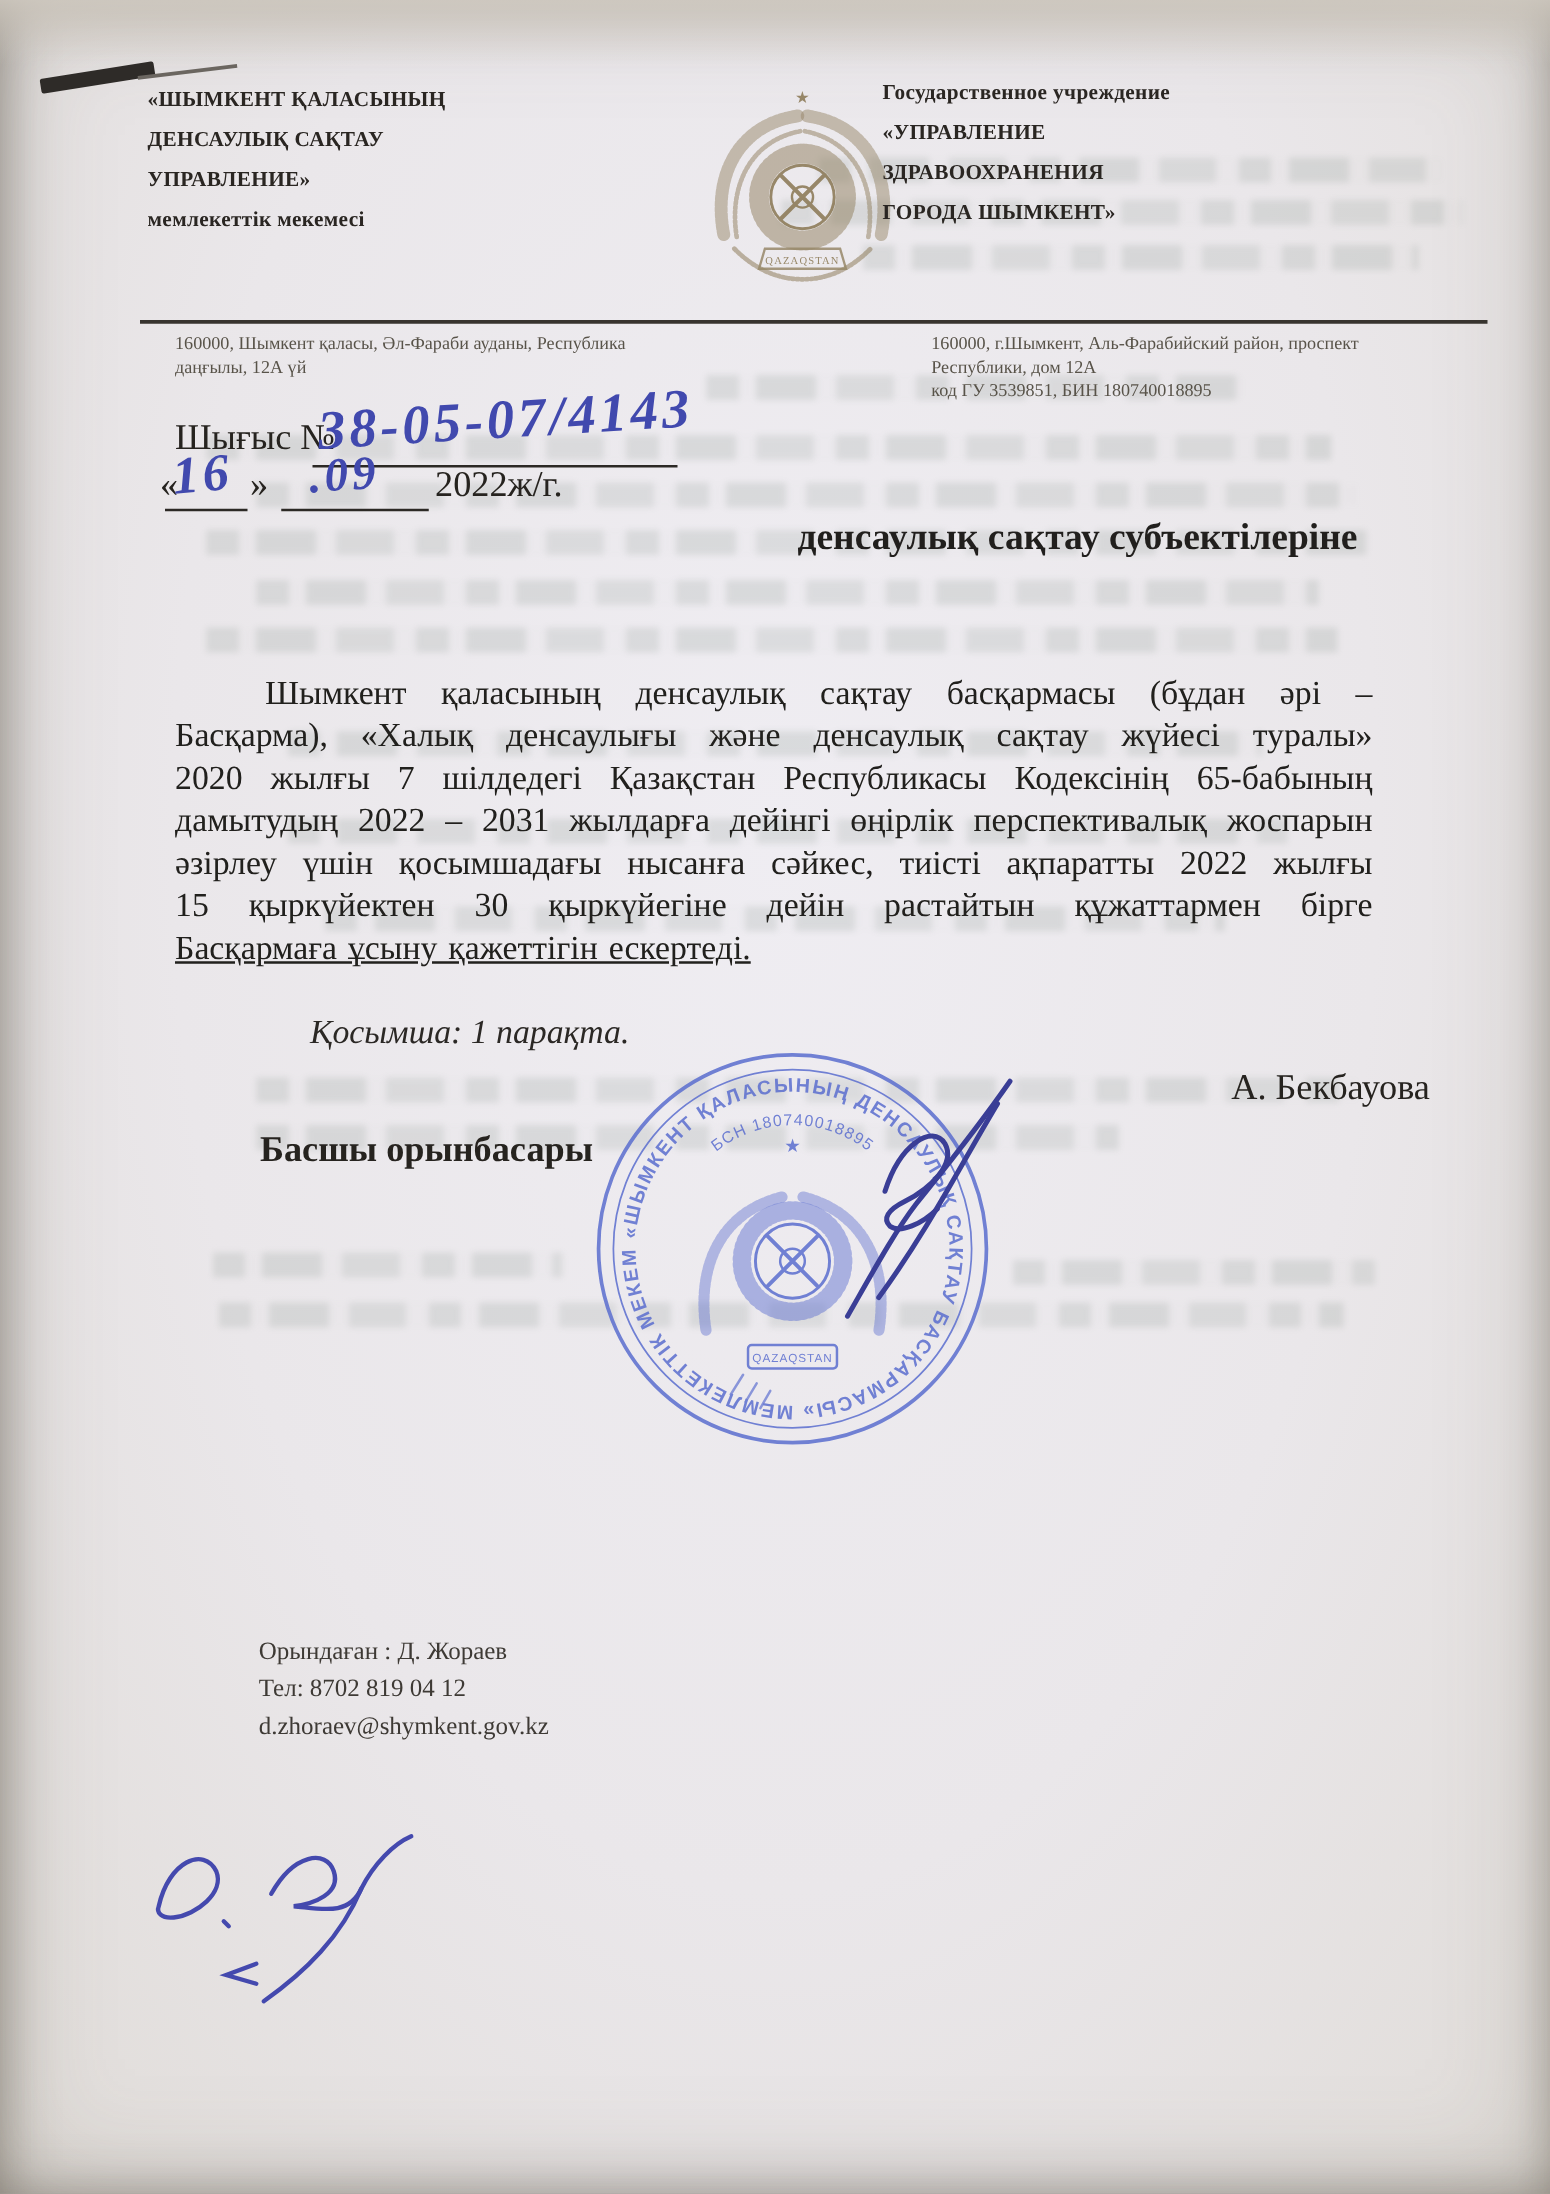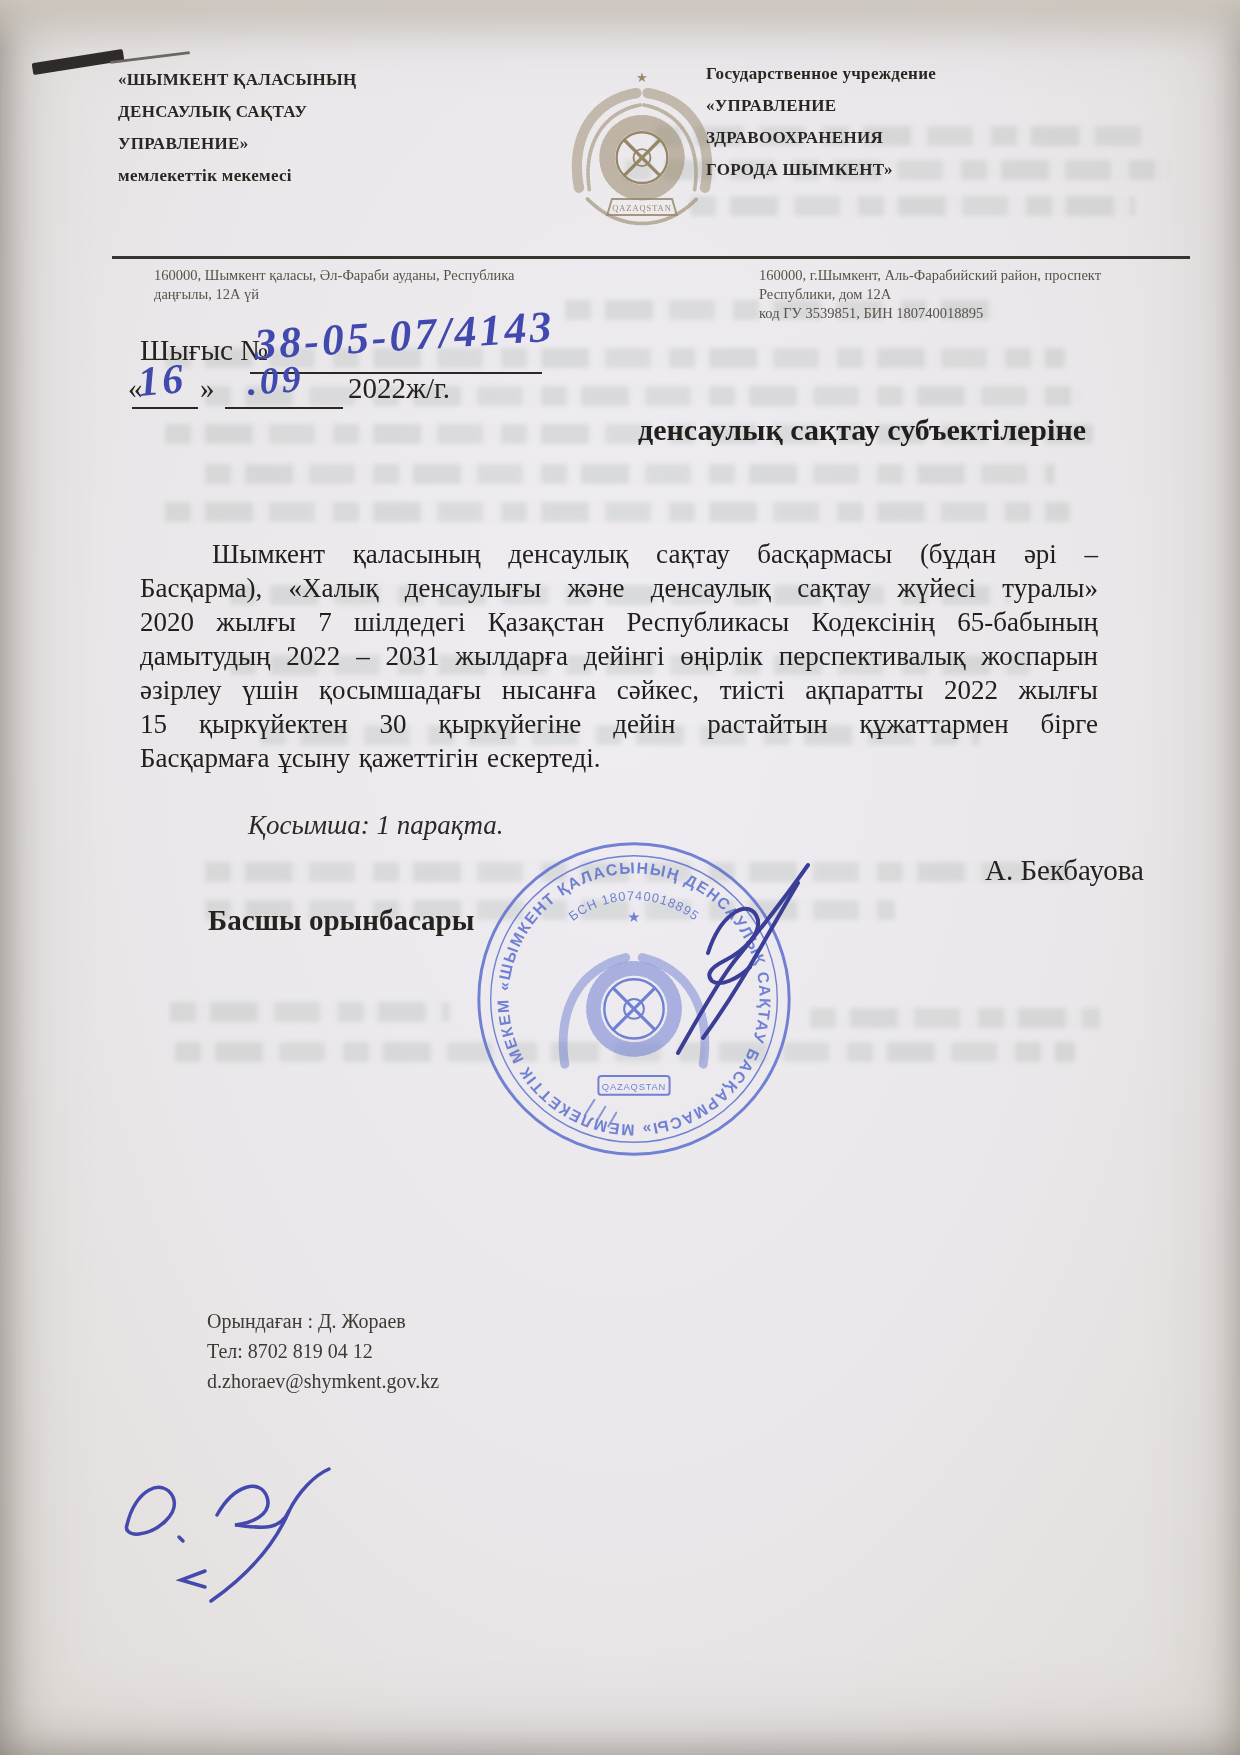--- a/index.html
+++ b/index.html
@@ -27,39 +27,39 @@
       rgba(118,134,124,.50) 104px 150px, rgba(118,134,124,.05) 150px 168px);}
   .corner{position:absolute;left:32px;top:56px;width:92px;height:12px;background:#2e2b28;
     border-radius:2px;transform:rotate(-9deg);z-index:2;}
   .corner2{position:absolute;left:110px;top:56px;width:80px;height:3px;background:#6b6660;
     transform:rotate(-7deg);z-index:2;}
   .org{position:absolute;text-align:left;font-weight:bold;font-size:17px;line-height:32px;
     color:#2a2622;z-index:2;letter-spacing:.3px;}
   .org-left{left:118px;top:64px;width:392px;}
   .org-right{left:706px;top:58px;width:436px;}
   .rule{position:absolute;left:112px;top:256px;width:1078px;height:2.5px;background:#38342f;z-index:2;}
-  .addr{position:absolute;font-size:14.5px;line-height:19px;color:#585349;z-index:2;margin-left:14px;}
+  .addr{position:absolute;font-size:14.5px;line-height:19px;color:#585349;z-index:2;}
   .addr-left{left:140px;top:266px;width:480px;}
   .addr-right{left:745px;top:266px;width:430px;}
   .out-label{position:absolute;left:140px;top:334px;font-size:29px;z-index:2;}
   .hline{position:absolute;height:2px;background:#2c2925;z-index:2;}
   .hand{position:absolute;z-index:3;color:#4149ae;font-style:italic;font-weight:bold;
     font-family:"Liberation Serif","DejaVu Serif",serif;letter-spacing:3px;white-space:nowrap;}
   .out-number{left:254px;top:310px;font-size:44px;transform:rotate(-3.5deg);}
   .quote{position:absolute;font-size:29px;z-index:2;}
   .day{left:138px;top:356px;font-size:42px;transform:rotate(-5deg);}
   .month{left:247px;top:358px;font-size:38px;transform:rotate(-4deg);}
   .year{position:absolute;left:348px;top:372px;font-size:29px;z-index:2;}
   .recipient{position:absolute;left:555px;top:410px;width:614px;text-align:center;
     font-weight:bold;font-size:30px;line-height:39px;color:#211f1d;z-index:2;}
   .bodytext{position:absolute;left:140px;top:537px;width:958px;font-size:27px;
     line-height:34px;z-index:2;color:#21201d;word-spacing:2px;}
   .bl{text-align:justify;text-align-last:justify;}
   .bl.first{padding-left:72px;}
-  .bl.last{text-align:right;text-align-last:left;}
+  .bl.last{text-align:right;text-align-last:left;text-decoration:underline;}
   .attach{position:absolute;left:248px;top:810px;font-size:27px;font-style:italic;z-index:2;color:#2b2825;}
   .sig-title{position:absolute;left:208px;top:904px;font-size:29px;font-weight:bold;z-index:2;}
   .sig-name{position:absolute;left:985px;top:854px;font-size:29px;font-weight:normal;z-index:2;}
   .stamp{position:absolute;left:466px;top:831px;z-index:3;opacity:.85;}
   .sig-over{position:absolute;left:648px;top:853px;z-index:4;}
   .executor{position:absolute;left:207px;top:1306px;font-size:20px;
     line-height:30px;color:#3e3a35;z-index:2;}
   .sig-bottom{position:absolute;left:85px;top:1453px;z-index:4;}
   .emblem-top{position:absolute;left:548px;top:58px;z-index:2;opacity:.88;}
 </style>

